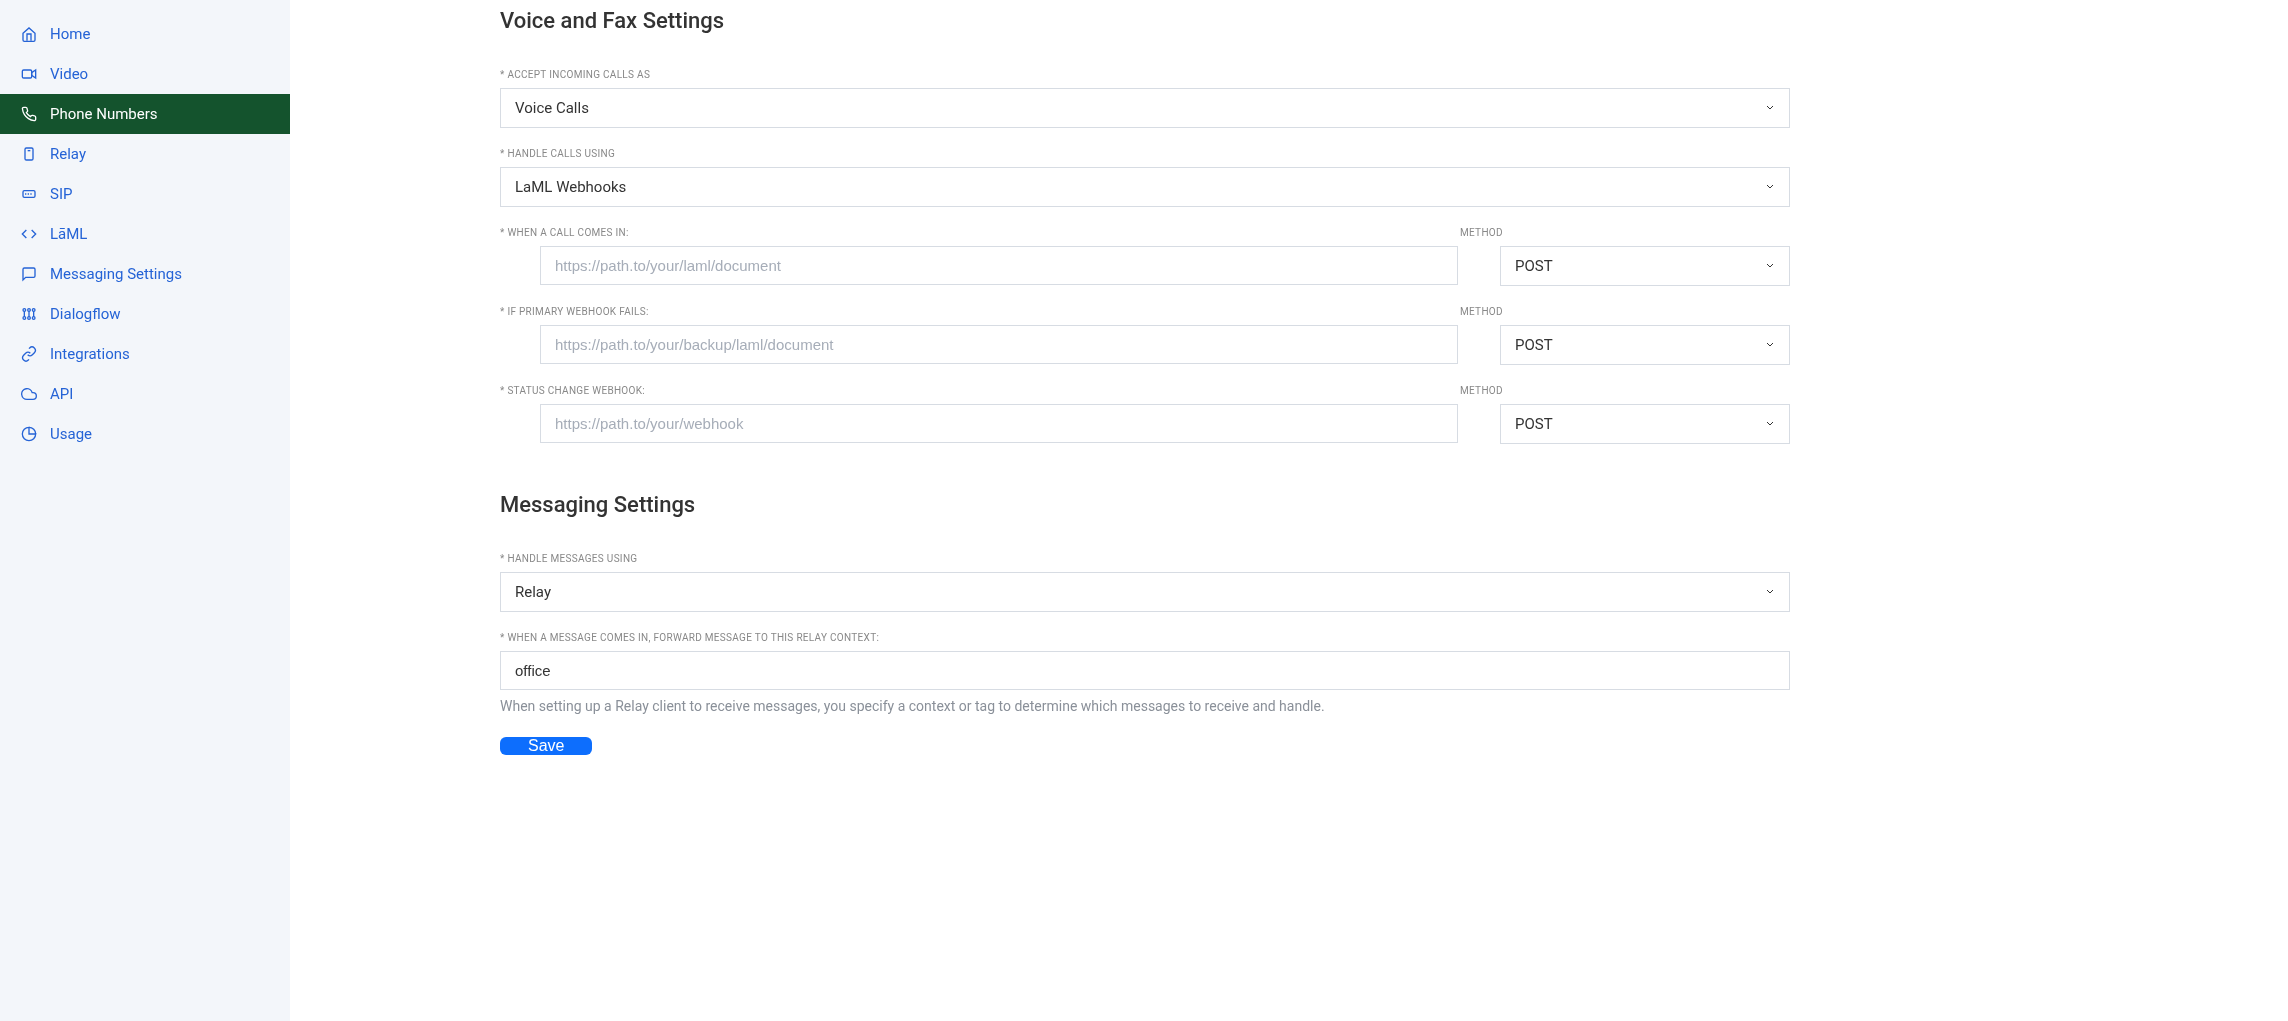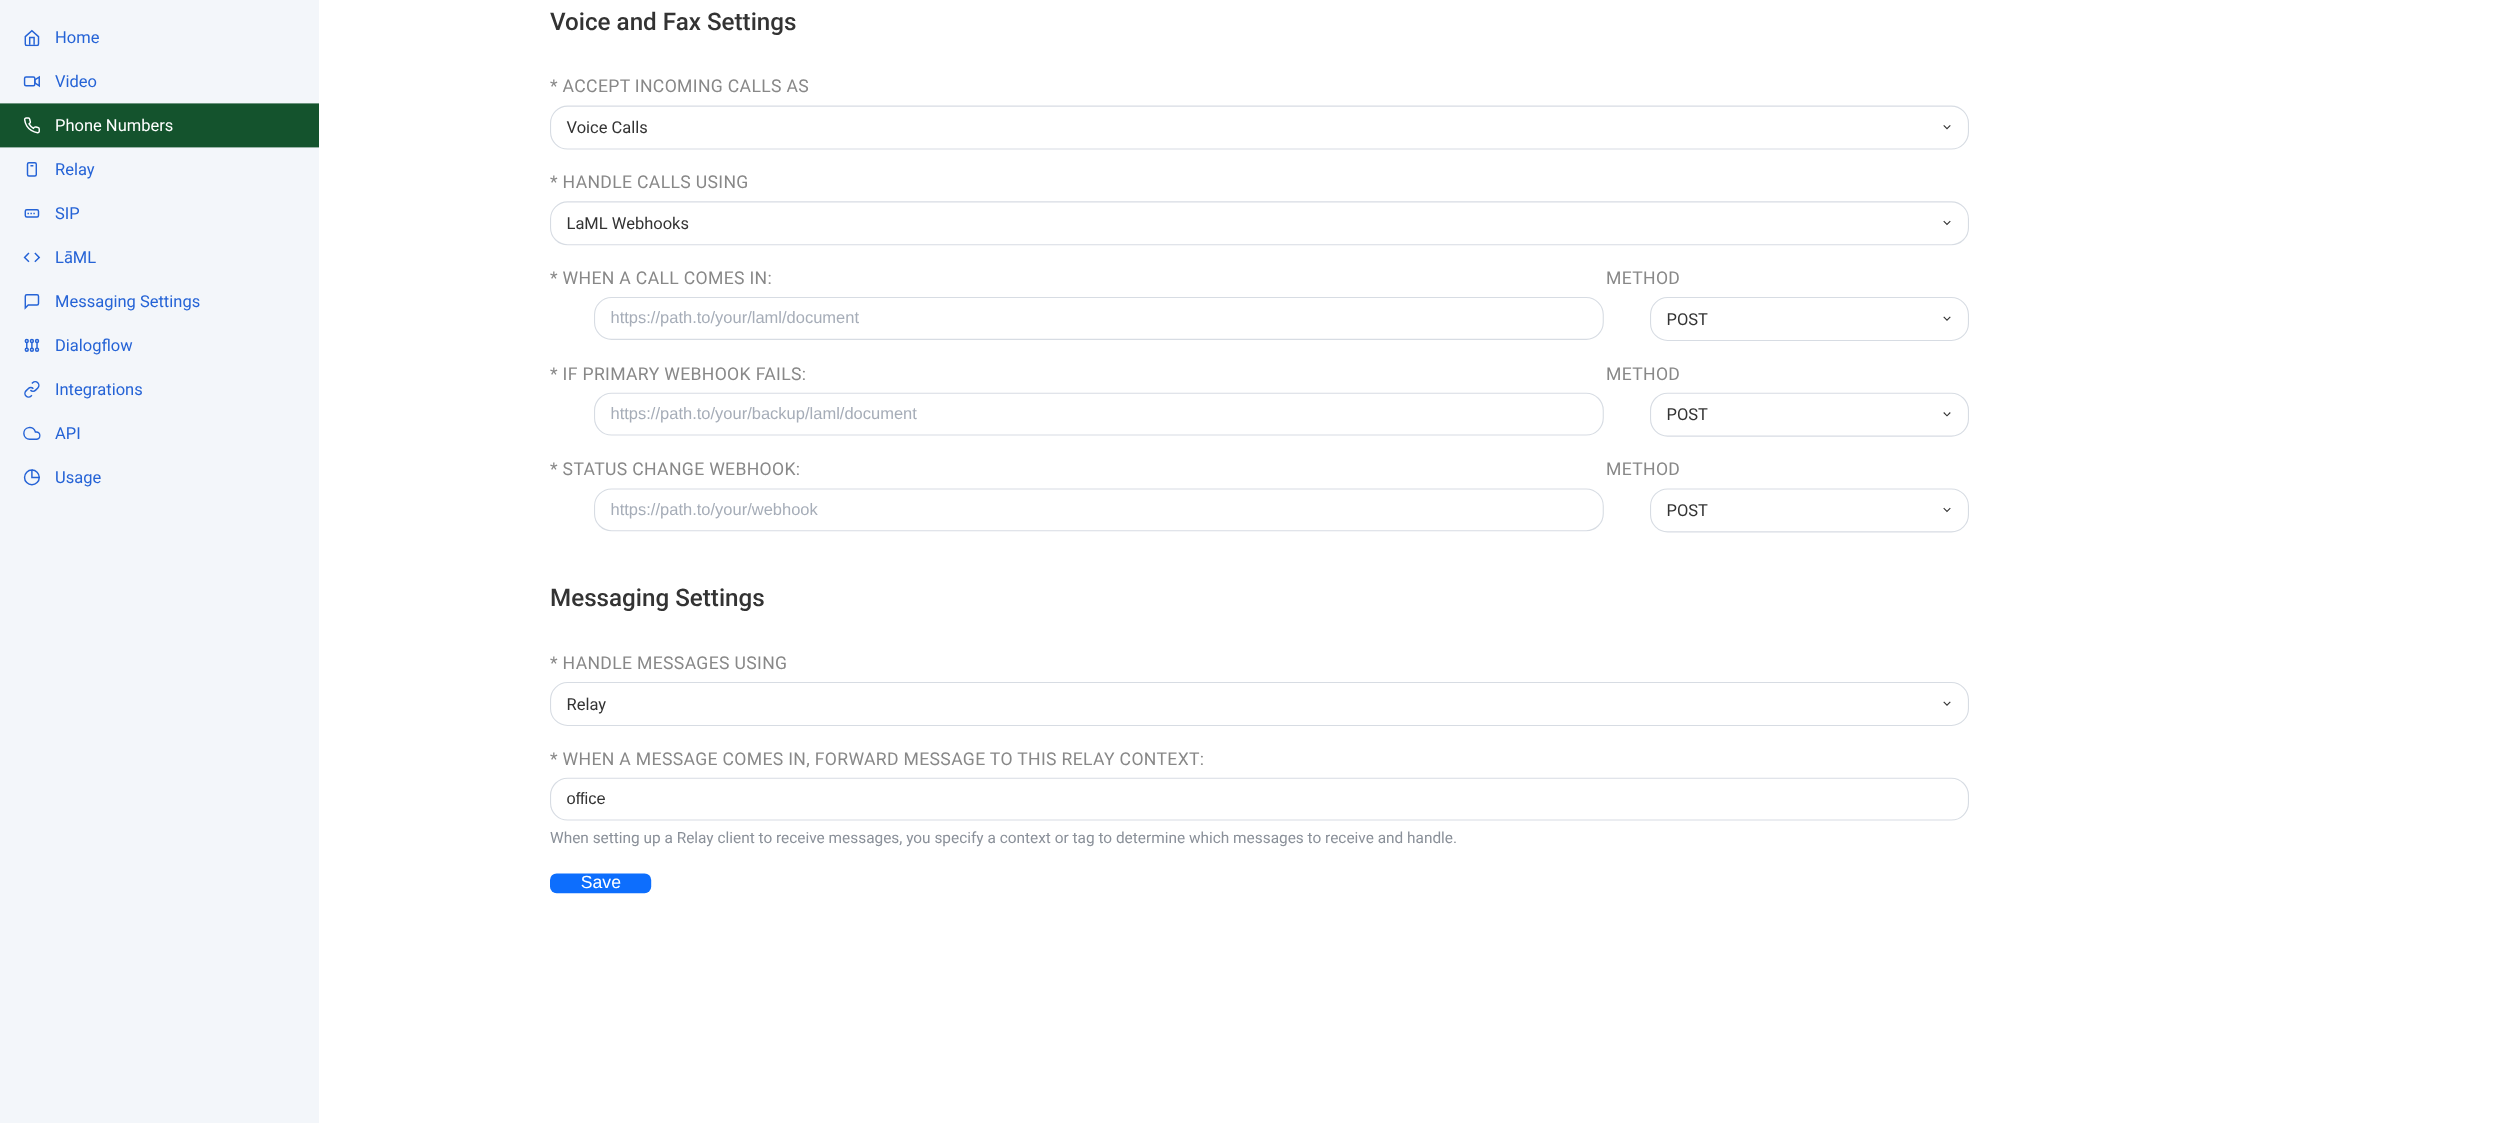--- a/index.html
+++ b/index.html
@@ -50,36 +50,36 @@
   font-size: 22px;
   font-weight: 500;
   color: #333;
   margin-bottom: 36px;
   margin-top: 8px;
 }
 .section-title.second {
   margin-top: 48px;
 }
 .field-label {
-  font-size: 16px;
+  font-size: 10px;
   color: #888;
   letter-spacing: 0.3px;
   margin-bottom: 8px;
   display: block;
 }
 .select-wrap, .input-wrap {
   position: relative;
   margin-bottom: 20px;
 }
 .select, .text-input {
   width: 100%;
   padding: 10px 14px;
   font-size: 15px;
   border: 1px solid #d7dce3;
-  border-radius: 16px;
+  border-radius: 0;
   background: #fff;
   color: #333;
   appearance: none;
   outline: none;
 }
 .text-input::placeholder { color: #a6adb8; }
 .select-chevron {
   position: absolute;
   right: 14px;
   top: 50%;

